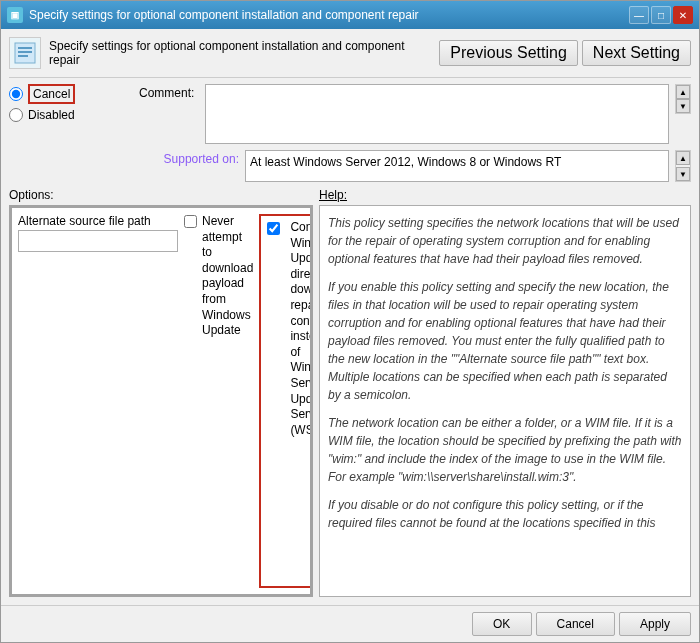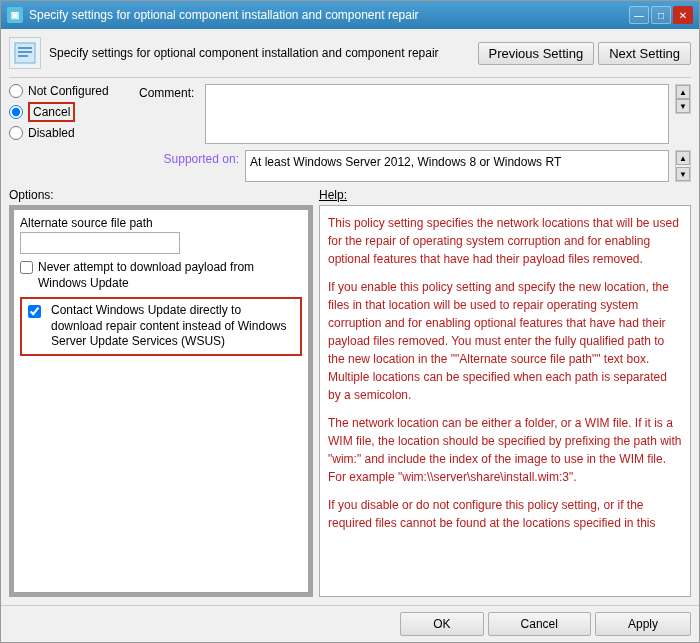--- a/index.html
+++ b/index.html
@@ -103,21 +103,21 @@
     }
     .header-buttons {
       display: flex;
       gap: 4px;
       flex-shrink: 0;
     }
     .nav-btn {
       padding: 3px 10px;
       border: 1px solid #adadad;
       background: linear-gradient(to bottom, #f6f6f6, #e0e0e0);
-      font-size: 13px;
+      font-size: 16px;
       cursor: pointer;
       border-radius: 2px;
     }
     .radio-section {
       display: flex;
       flex-direction: column;
       gap: 4px;
       width: 130px;
       flex-shrink: 0;
     }
@@ -203,26 +203,26 @@
     }
     .options-help-body {
       display: flex;
       flex: 1;
       gap: 6px;
       min-height: 0;
       overflow: hidden;
     }
     .options-panel {
       width: 304px;
-      border: 5px solid #a3a3a3;
+      border: 3px solid #a3a3a3;
       background: white;
       flex-shrink: 0;
       padding: 6px;
       display: flex;
-      flex-direction: column;
+      flex-direction: row;
       gap: 6px;
       overflow-y: auto;
     }
     .options-field-label {
       font-size: 12px;
       margin-bottom: 2px;
     }
     .options-input {
       width: 160px;
       height: 22px;
@@ -256,36 +256,37 @@
       flex-shrink: 0;
     }
     .help-panel {
       flex: 1;
       border: 1px solid #adadad;
       background: white;
       padding: 8px;
       font-size: 12px;
       overflow-y: auto;
       line-height: 1.5;
-      color: #b91c1c;
+      color: #404040;
+      font-style: italic;
     }
     .help-panel p {
       margin-bottom: 10px;
     }
     .bottom-bar {
       display: flex;
       justify-content: flex-end;
       align-items: center;
       padding: 6px 8px;
       gap: 4px;
       border-top: 1px solid #ccc;
       flex-shrink: 0;
     }
     .bottom-btn {
-      padding: 4px 32px;
+      padding: 4px 20px;
       border: 1px solid #adadad;
       background: linear-gradient(to bottom, #f6f6f6, #e0e0e0);
       font-size: 12px;
       cursor: pointer;
       border-radius: 2px;
       min-width: 60px;
     }
     .section-row {
       display: flex;
       align-items: flex-start;
@@ -323,24 +324,20 @@
       </div>
       <div class="header-text">Specify settings for optional component installation and component repair</div>
       <div class="header-buttons">
         <button class="nav-btn">Previous Setting</button>
         <button class="nav-btn">Next Setting</button>
       </div>
     </div>
 
     <div class="section-row">
       <div class="radio-section">
-        <div class="radio-item">
-          <input type="radio" name="setting" id="notConfigured" style="">
-          <label for="notConfigured">Not Configured</label>
-        </div>
         <div class="radio-item">
           <input type="radio" name="setting" id="enabled" checked="" style="">
           <label for="enabled" class="enabled-label">Cancel</label>
         </div>
         <div class="radio-item">
           <input type="radio" name="setting" id="disabled" style="">
           <label for="disabled">Disabled</label>
         </div>
       </div>
       <div style="flex:1; display:flex; flex-direction:column; gap:4px;">

